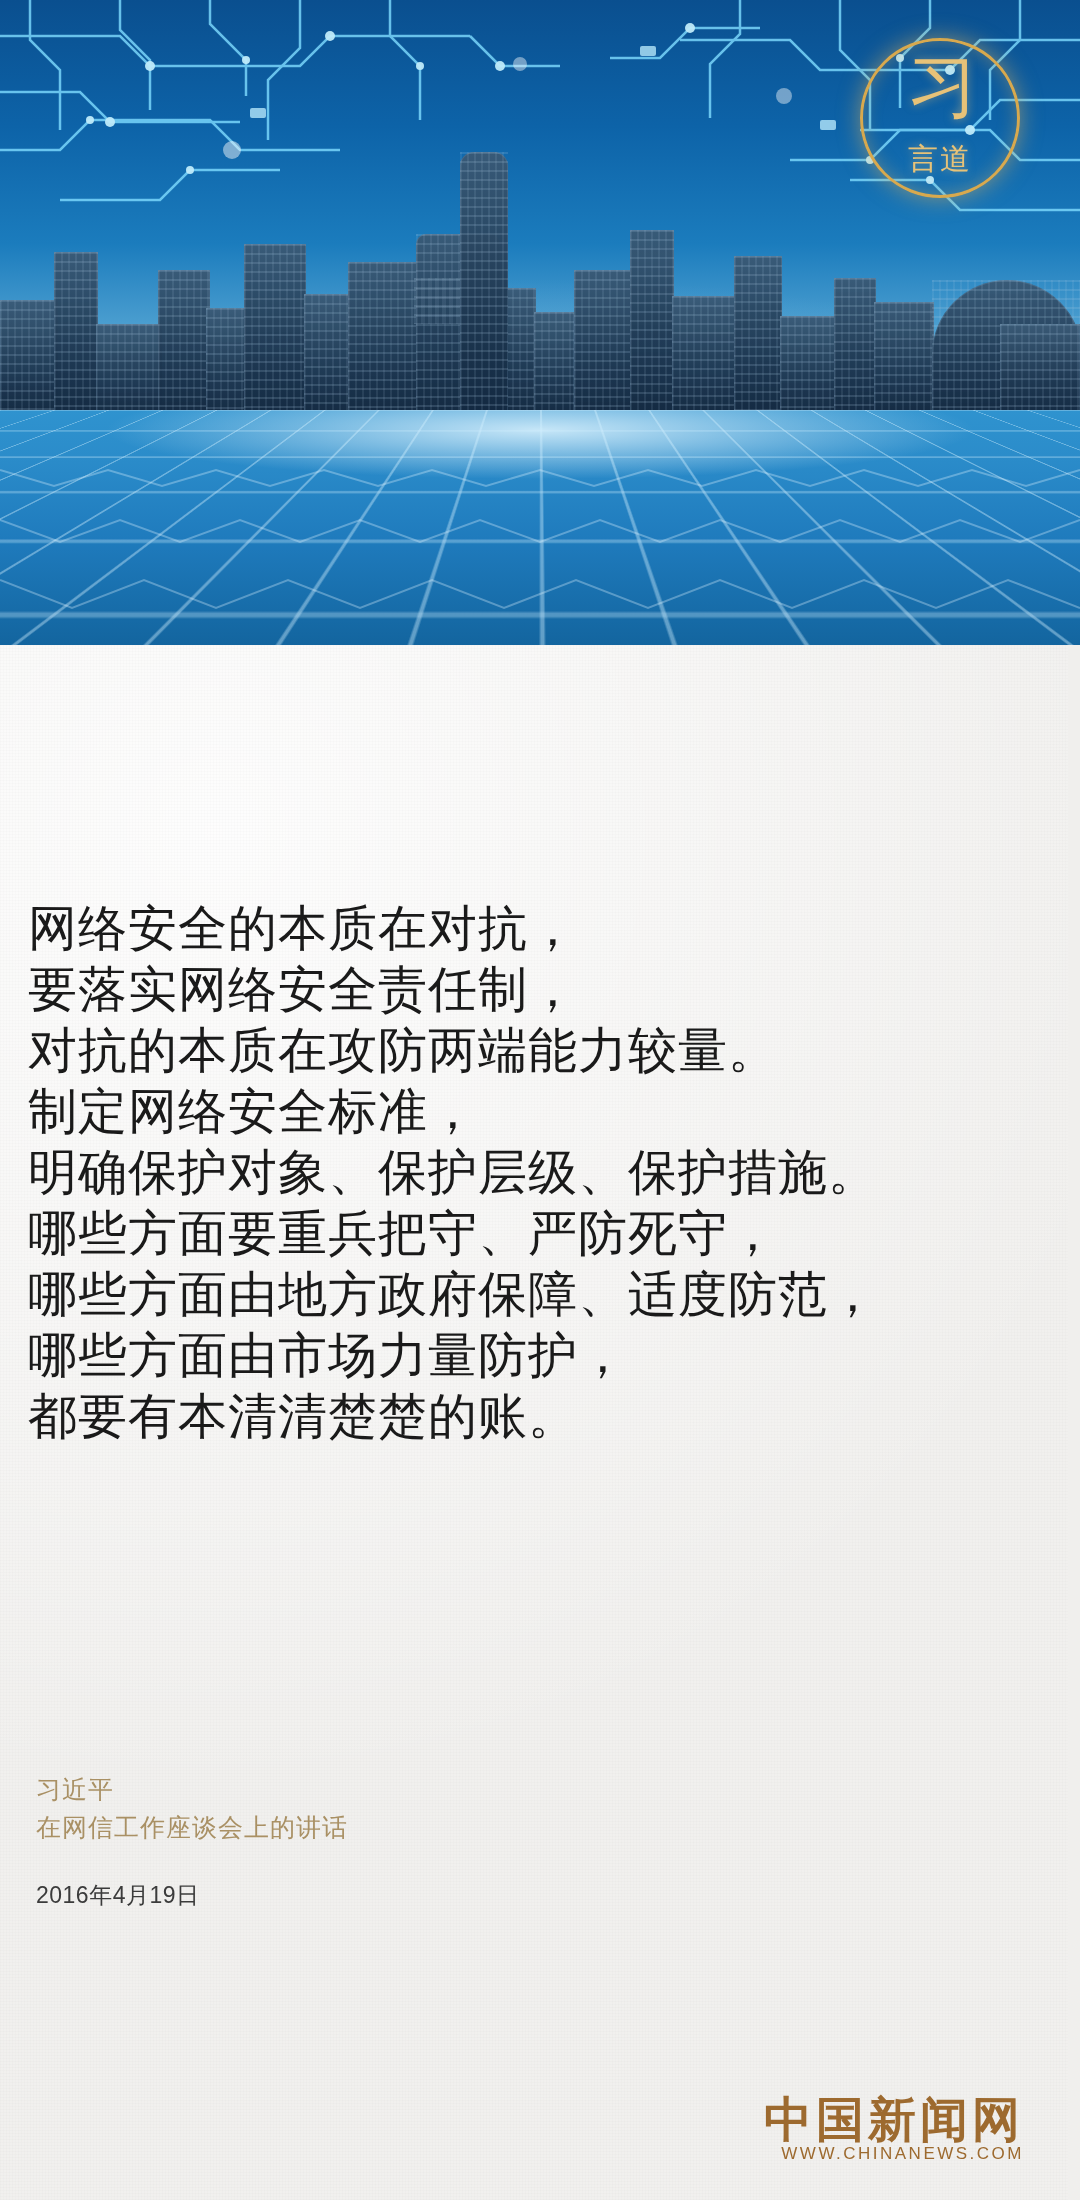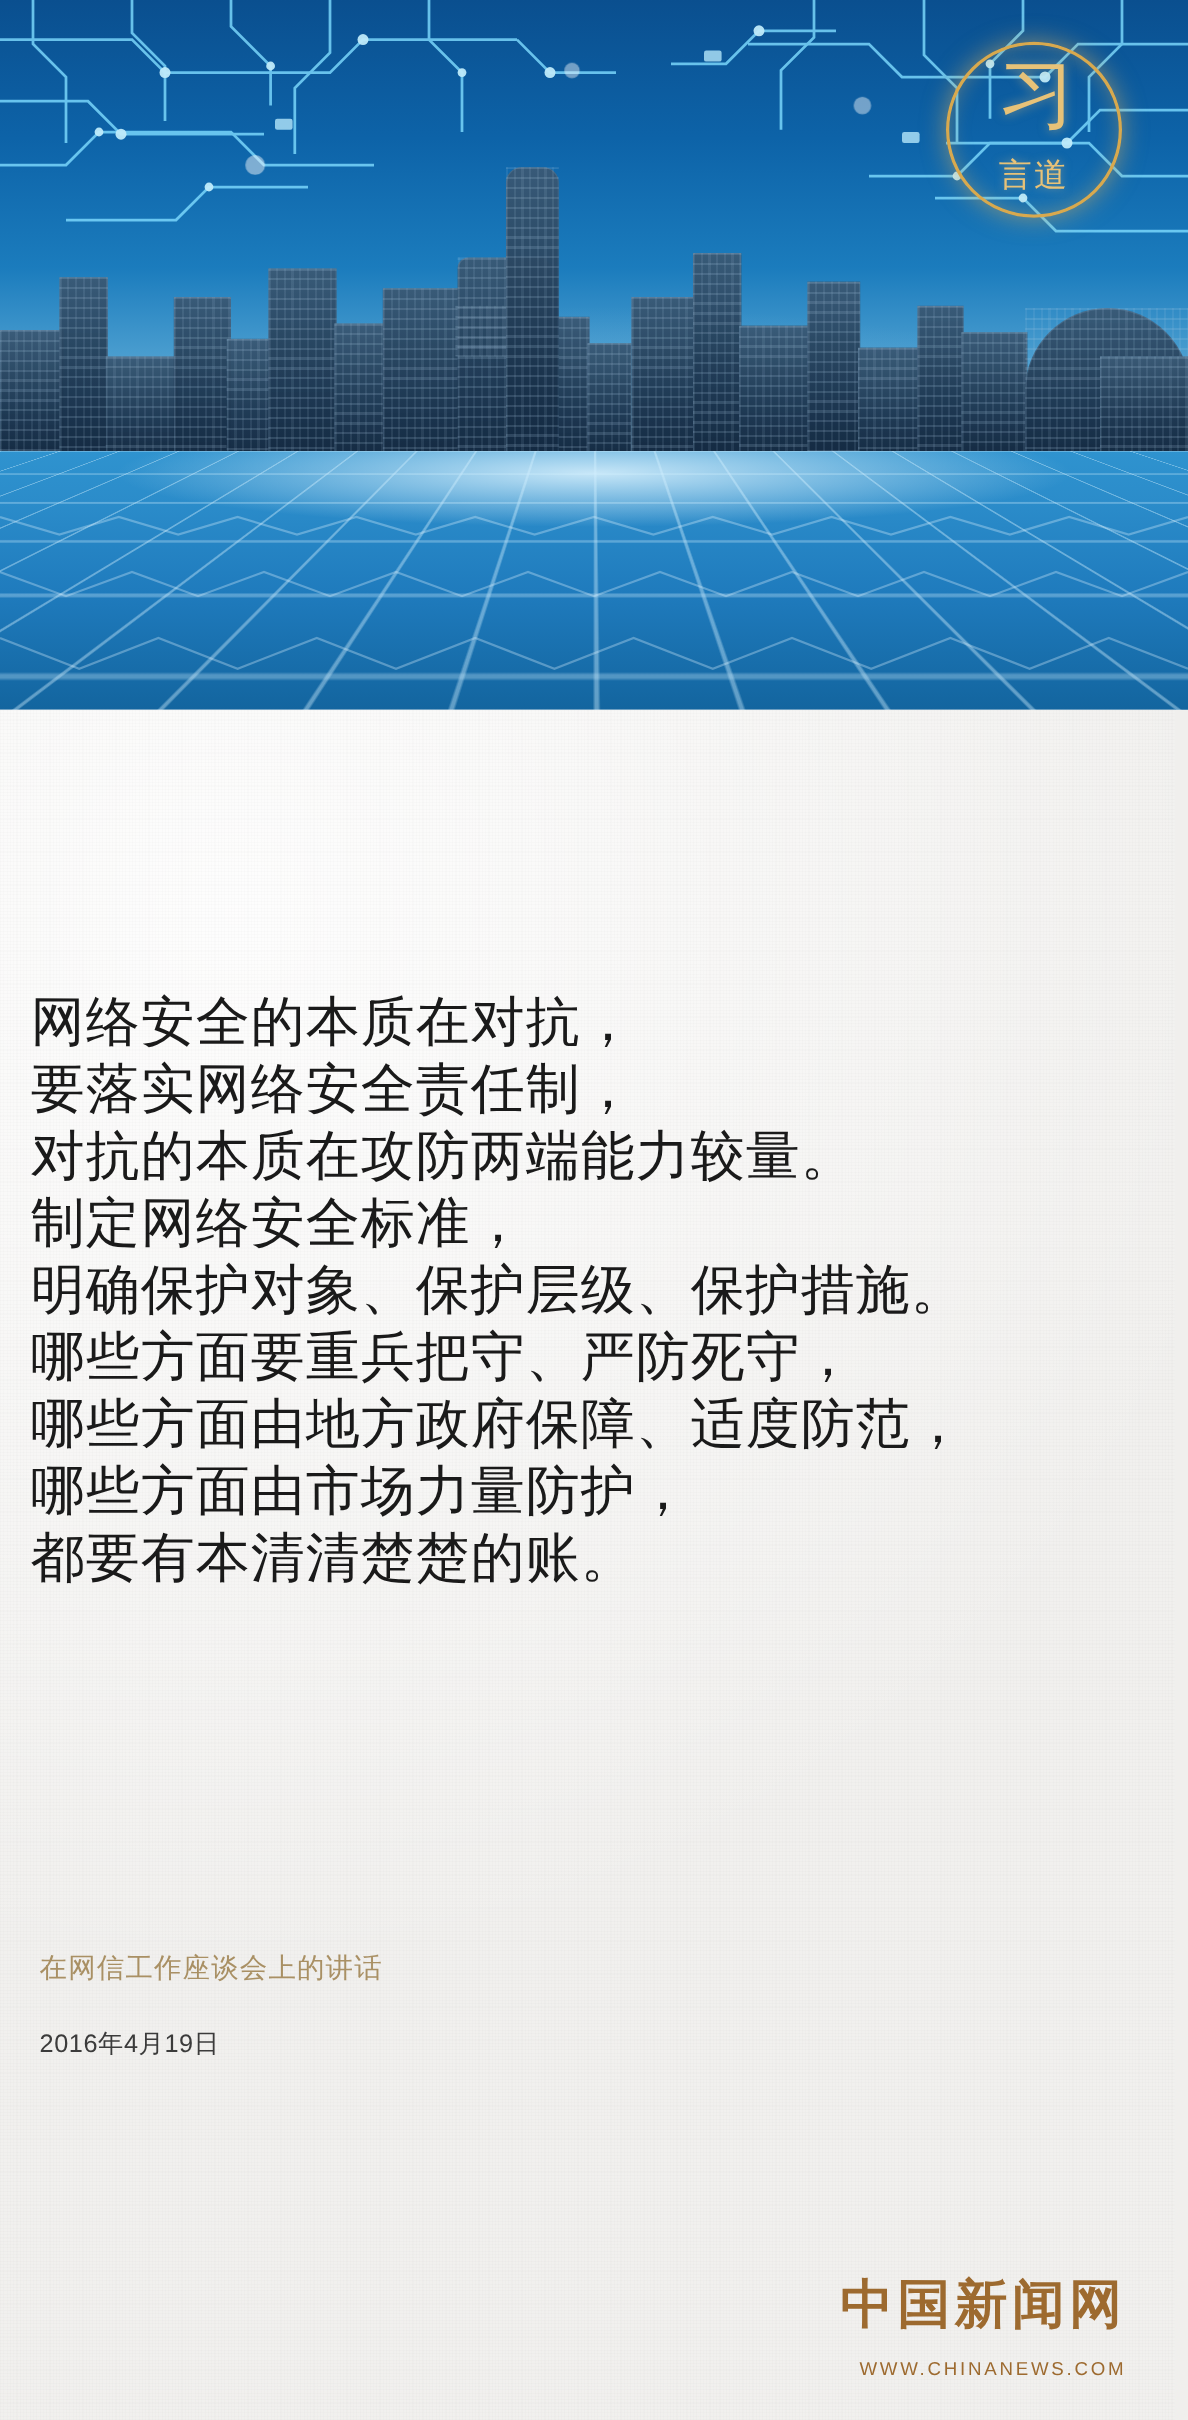--- a/index.html
+++ b/index.html
@@ -208,21 +208,21 @@
   }
   .brand-cn {
     font-family: "Liberation Serif", "DejaVu Serif", serif;
     font-size: 48px;
     font-weight: 700;
     color: #9d6a2f;
     letter-spacing: 4px;
     line-height: 1;
   }
   .brand-url {
-    margin-top: 24px;
+    margin-top: 0;
     font-family: "Liberation Sans", "DejaVu Sans", sans-serif;
     font-size: 17px;
     color: #9d6a2f;
     letter-spacing: 2.5px;
   }
 </style>
 </head>
 <body>
 
 <div class="poster">
@@ -334,20 +334,21 @@
       <p>对抗的本质在攻防两端能力较量。</p>
       <p>制定网络安全标准，</p>
       <p>明确保护对象、保护层级、保护措施。</p>
       <p>哪些方面要重兵把守、严防死守，</p>
       <p>哪些方面由地方政府保障、适度防范，</p>
       <p>哪些方面由市场力量防护，</p>
       <p>都要有本清清楚楚的账。</p>
     </div>
 
     <div class="attribution">
+      <div class="name">习近平</div>
       <div class="occasion">在网信工作座谈会上的讲话</div>
       <div class="date">2016年4月19日</div>
     </div>
 
     <div class="brand">
       <div class="brand-cn">中国新闻网</div>
       <div class="brand-url">WWW.CHINANEWS.COM</div>
     </div>
 
   </div>

